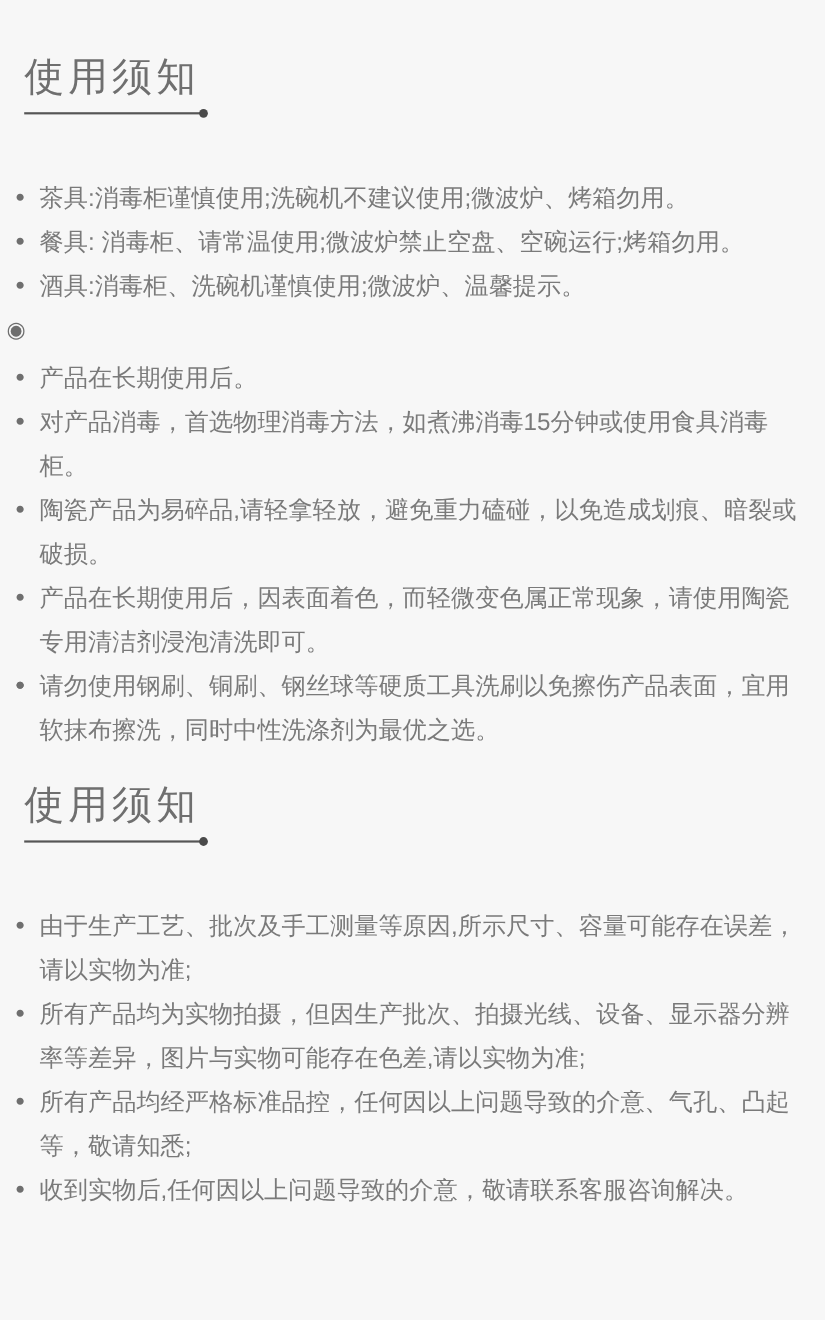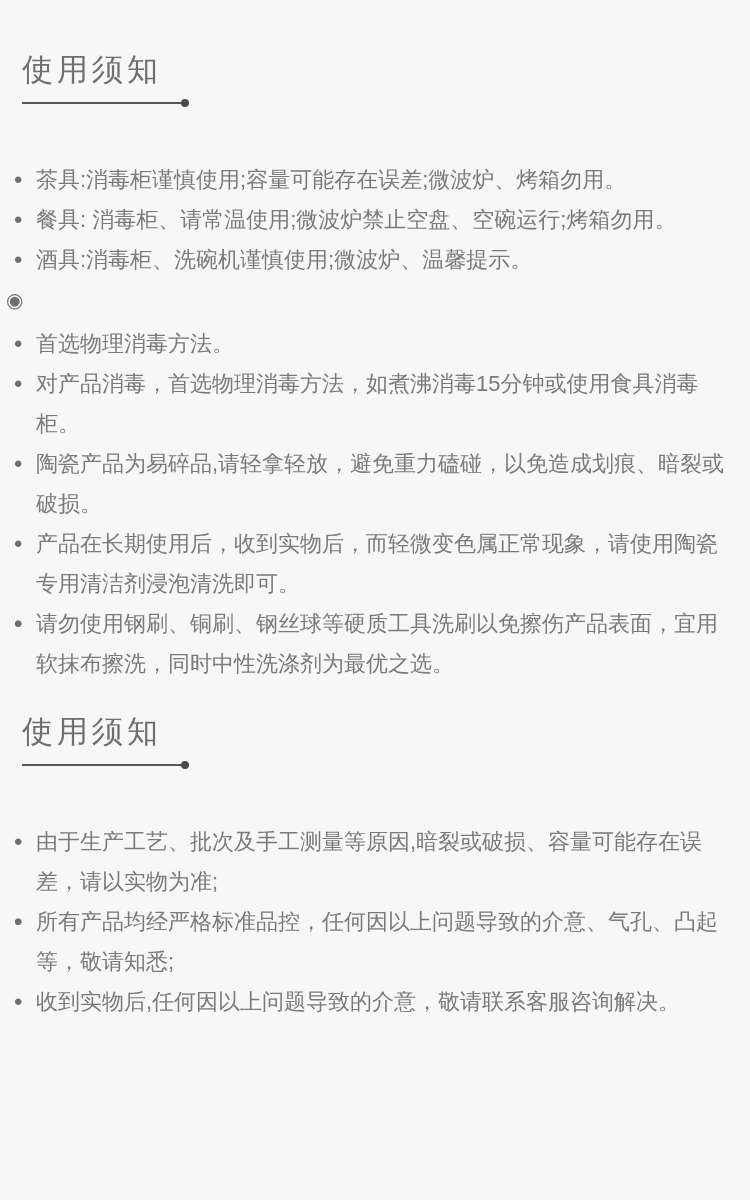--- a/index.html
+++ b/index.html
@@ -11,21 +11,21 @@
     color: #787878;
     overflow: hidden;
   }
   .page { width: 750px; height: 1200px; position: relative; }
 
   
   .section-header { margin-left: 22px; }
   .section-header.first { padding-top: 52px; }
   .section-header.second { padding-top: 30px; }
   .section-title {
-    font-size: 31px;
+    font-size: 36px;
     line-height: 36px;
     letter-spacing: 4px;
     color: #6f6f6f;
     font-weight: 400;
   }
   .title-rule {
     margin-top: 14px;
     width: 160px;
     height: 2px;
     background: #565656;
@@ -74,75 +74,76 @@
   <div class="section-header first">
     <div class="section-title">使用须知</div>
     <div class="title-rule">
       <span class="rule-dot"></span>
     </div>
   </div>
 
   <ul class="notice-list gap-top-large">
     <li>
       <span class="marker bullet">•</span>
-      <span>茶具:消毒柜谨慎使用;容量可能存在误差;微波炉、烤箱勿用。</span>
+      <span>茶具:消毒柜谨慎使用;洗碗机不建议使用;微波炉、烤箱勿用。</span>
     </li>
     <li>
       <span class="marker bullet">•</span>
       <span>餐具: 消毒柜、请常温使用;微波炉禁止空盘、空碗运行;烤箱勿用。</span>
     </li>
     <li>
       <span class="marker bullet">•</span>
       <span>酒具:消毒柜、洗碗机谨慎使用;微波炉、温馨提示。</span>
     </li>
     <li>
       <span class="marker fisheye">◉</span>
     </li>
   </ul>
 
   <ul class="notice-list gap-top-mid">
     <li>
       <span class="marker bullet">•</span>
-      <span>首选物理消毒方法。</span>
+      <span>产品在长期使用后。</span>
     </li>
     <li>
       <span class="marker bullet">•</span>
       <span>对产品消毒，首选物理消毒方法，如煮沸消毒15分钟或使用食具消毒柜。</span>
     </li>
     <li>
       <span class="marker bullet">•</span>
       <span>陶瓷产品为易碎品,请轻拿轻放，避免重力磕碰，以免造成划痕、暗裂或破损。</span>
     </li>
     <li>
       <span class="marker bullet">•</span>
-      <span>产品在长期使用后，收到实物后，而轻微变色属正常现象，请使用陶瓷专用清洁剂浸泡清洗即可。</span>
+      <span>产品在长期使用后，因表面着色，而轻微变色属正常现象，请使用陶瓷专用清洁剂浸泡清洗即可。</span>
     </li>
     <li>
       <span class="marker bullet">•</span>
     </li>
     <li>
       <span class="marker bullet">•</span>
       <span>请勿使用钢刷、铜刷、钢丝球等硬质工具洗刷以免擦伤产品表面，宜用软抹布擦洗，同时中性洗涤剂为最优之选。</span>
     </li>
   </ul>
 
   <div class="section-header second">
     <div class="section-title">使用须知</div>
     <div class="title-rule">
       <span class="rule-dot"></span>
     </div>
   </div>
 
   <ul class="notice-list gap-top-large">
     <li>
       <span class="marker bullet">•</span>
-      <span>由于生产工艺、批次及手工测量等原因,暗裂或破损、容量可能存在误差，请以实物为准;</span>
+      <span>由于生产工艺、批次及手工测量等原因,所示尺寸、容量可能存在误差，请以实物为准;</span>
     </li>
     <li>
       <span class="marker bullet">•</span>
+      <span>所有产品均为实物拍摄，但因生产批次、拍摄光线、设备、显示器分辨率等差异，图片与实物可能存在色差,请以实物为准;</span>
     </li>
     <li>
       <span class="marker bullet">•</span>
       <span>所有产品均经严格标准品控，任何因以上问题导致的介意、气孔、凸起等，敬请知悉;</span>
     </li>
     <li>
       <span class="marker bullet">•</span>
       <span>收到实物后,任何因以上问题导致的介意，敬请联系客服咨询解决。</span>
     </li>
   </ul>

